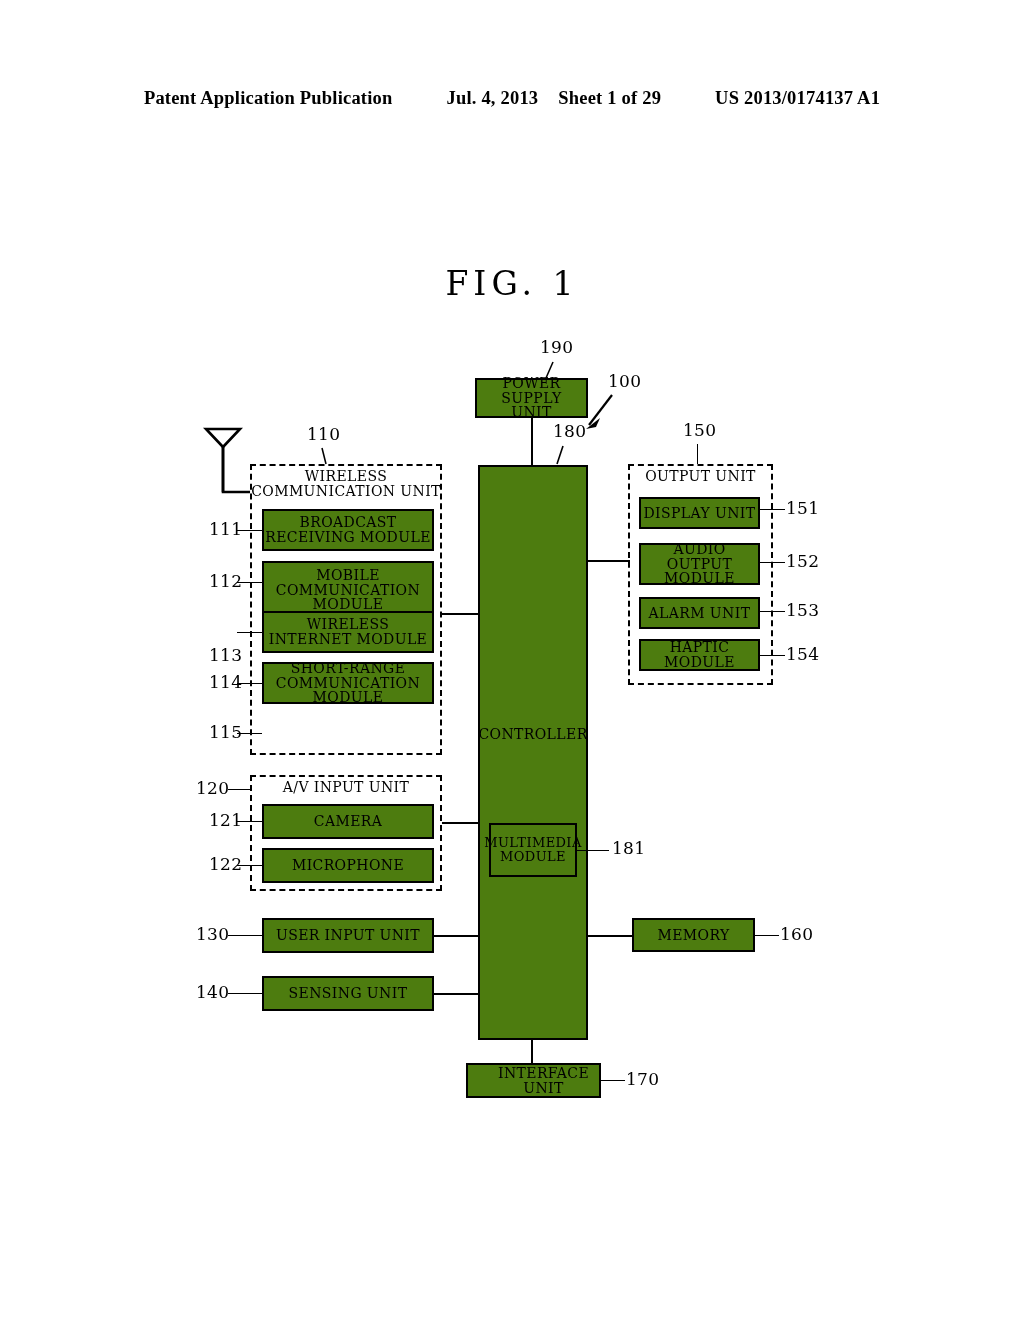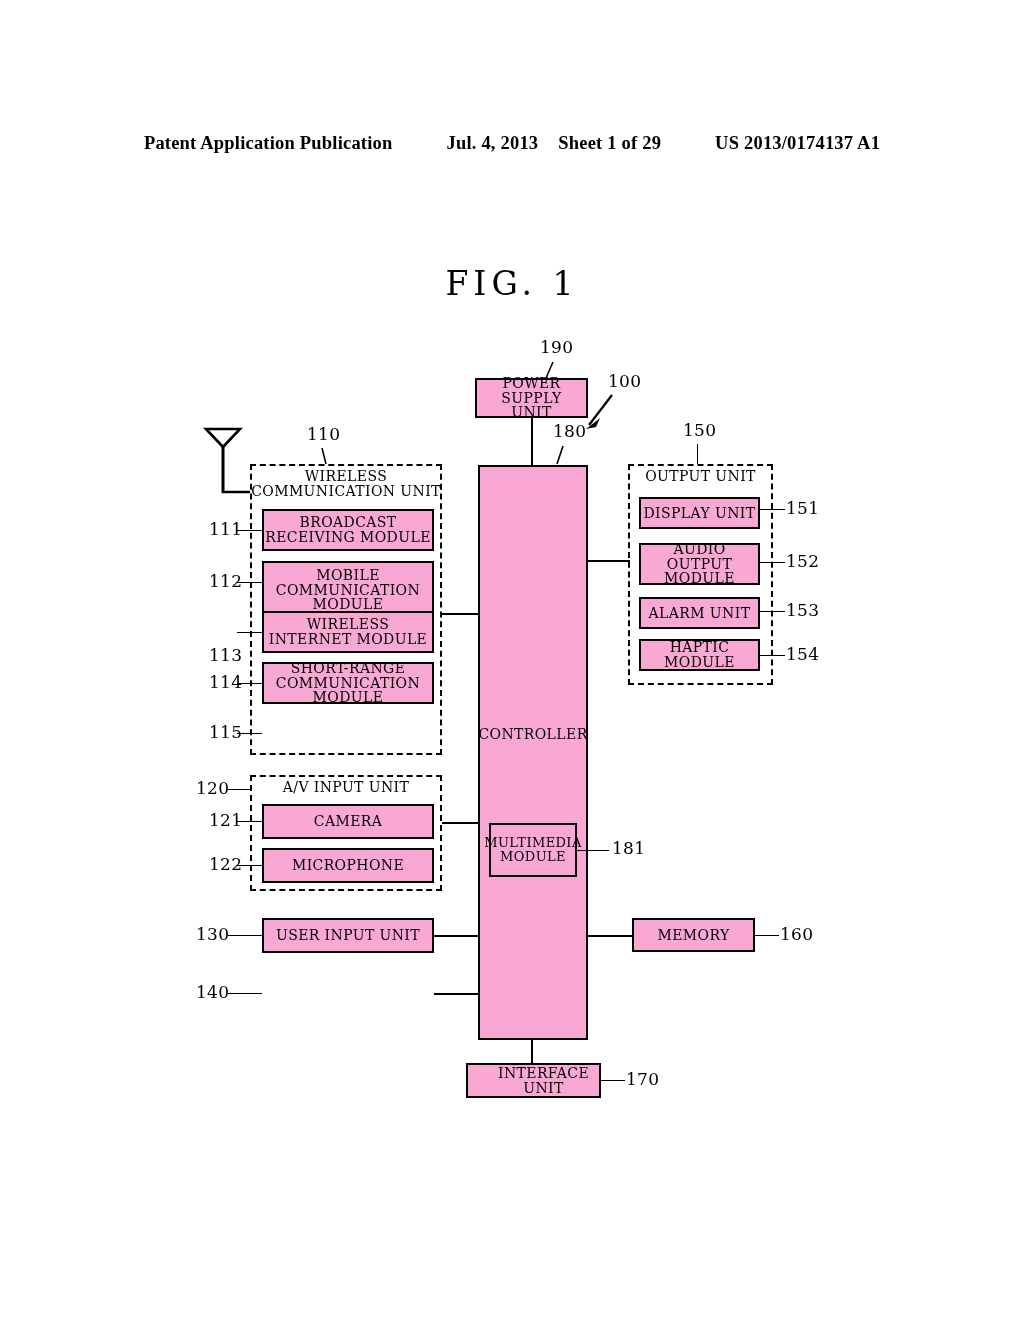--- a/index.html
+++ b/index.html
@@ -25,21 +25,21 @@
     display: flex;
     justify-content: center;
     align-items: baseline;
     font-family: "Liberation Serif", serif;
     font-weight: bold;
     font-size: 18.5px;
     letter-spacing: 0.2px;
     white-space: nowrap;
   }
   .page-header .hdr-pub { margin-right: 54px; }
-  .page-header .hdr-date { margin-right: 20px; margin-top: 45px; }
+  .page-header .hdr-date { margin-right: 20px; }
   .page-header .hdr-sheet { margin-right: 54px; }
 
   
   .fig-title {
     position: absolute;
     top: 264px;
     left: 0;
     width: 1024px;
     text-align: center;
     font-family: "DejaVu Serif", serif;
@@ -47,21 +47,21 @@
     letter-spacing: 5px;
   }
 
   
   .dgm { position: absolute; left: 0; top: 0; width: 1024px; height: 1320px; }
 
   .box {
     position: absolute;
     box-sizing: border-box;
     border: 2.5px solid #000;
-    background: #f9a8d4;
+    background: #4d7c0f;
     display: flex;
     align-items: center;
     justify-content: center;
     text-align: center;
     font-family: "DejaVu Serif", serif;
     font-size: 14px;
     line-height: 1.06;
     letter-spacing: 0.4px;
     white-space: pre-line;
   }
@@ -223,20 +223,21 @@
   <div class="refnum" style="left:209px; top:810px;">121</div>
 
   <div class="box" style="left:262px; top:848px; width:172px; height:35px;">MICROPHONE</div>
   <div class="lead-h" style="left:237px; top:865px; width:25px;"></div>
   <div class="refnum" style="left:209px; top:854px;">122</div>
 
   <div class="box" style="left:262px; top:918px; width:172px; height:35px;">USER  INPUT  UNIT</div>
   <div class="lead-h" style="left:228px; top:935px; width:34px;"></div>
   <div class="refnum" style="left:196px; top:924px;">130</div>
 
+  <div class="box" style="left:262px; top:976px; width:172px; height:35px;">SENSING  UNIT</div>
   <div class="lead-h" style="left:228px; top:993px; width:34px;"></div>
   <div class="refnum" style="left:196px; top:982px;">140</div>
 
   <div class="refnum" style="left:683px; top:420px;">150</div>
   <div class="lead-v" style="left:697px; top:444px; height:20px;"></div>
   <div class="dashbox" style="left:628px; top:464px; width:145px; height:221px;"></div>
   <div class="grouplabel" style="left:628px; top:469px; width:145px;">OUTPUT  UNIT</div>
 
   <div class="box" style="left:639px; top:497px; width:121px; height:32px;">DISPLAY UNIT</div>
   <div class="lead-h" style="left:760px; top:509px; width:25px;"></div>

